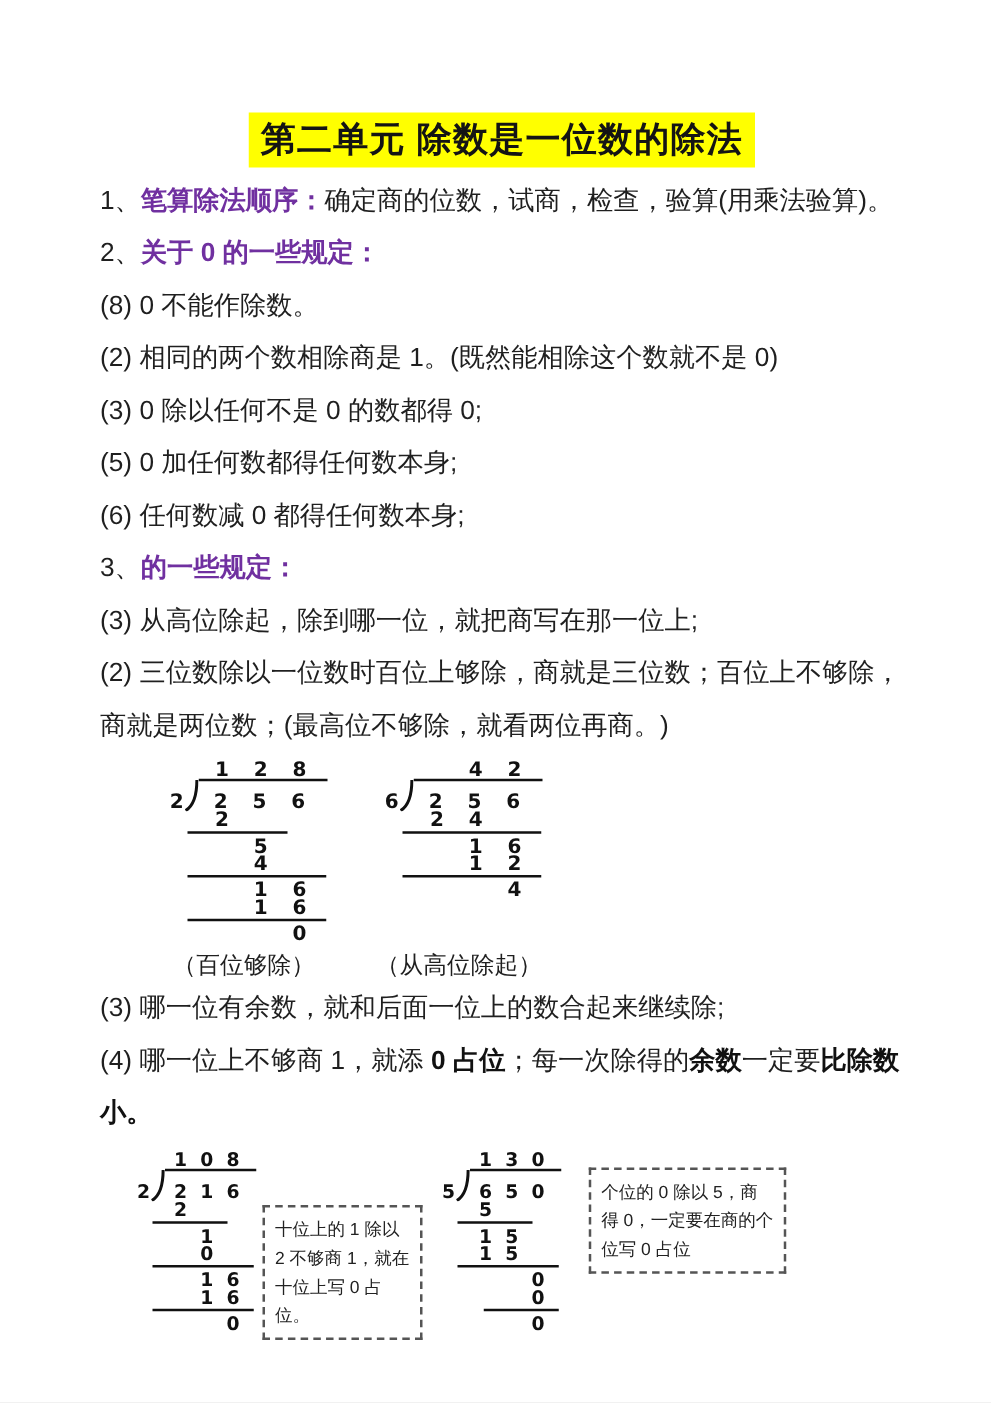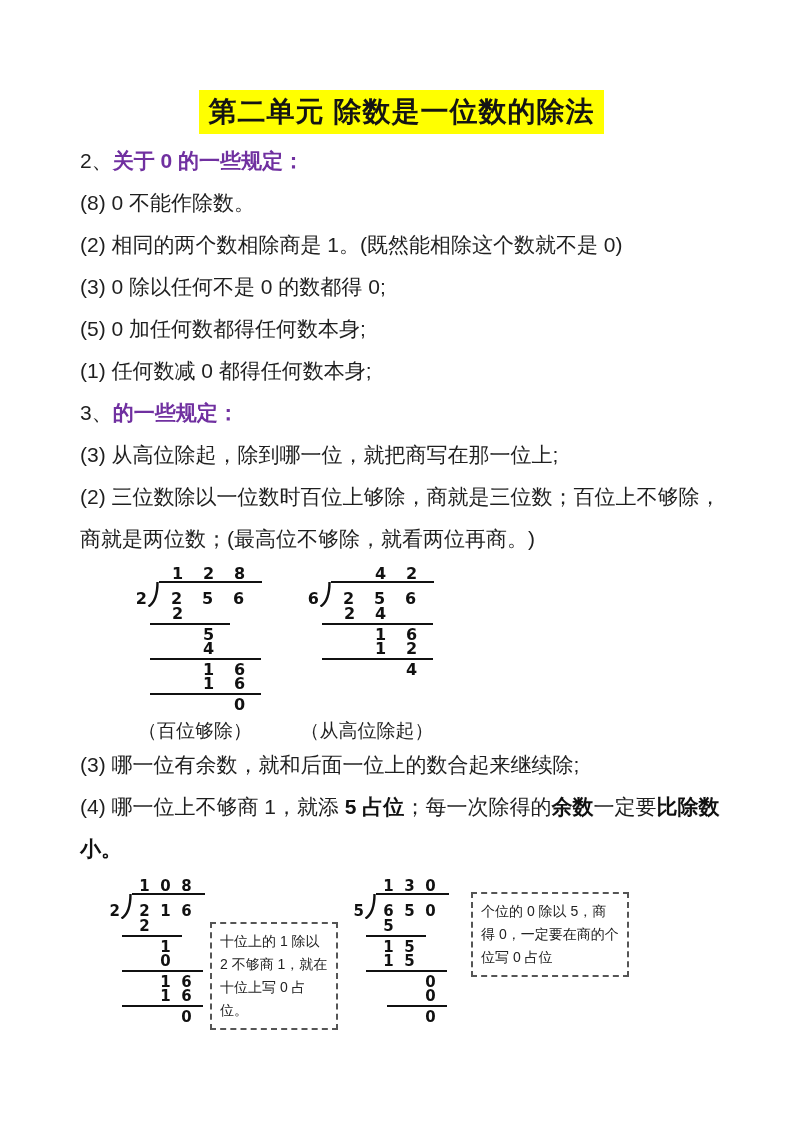--- a/index.html
+++ b/index.html
@@ -67,27 +67,28 @@
 </style>
 </head>
 <body>
 
 <div class="page">
 
   <div class="title-wrap">
     <span class="title">第二单元 除数是一位数的除法</span>
   </div>
 
+  <p class="line"><span>1、</span><span class="seg-purple">笔算除法顺序：</span><span>确定商的位数，试商，检查，验算(用乘法验算)。</span></p>
   <p class="line"><span>2、</span><span class="seg-purple">关于 0 的一些规定：</span></p>
 
   <p class="line">(8) 0 不能作除数。</p>
   <p class="line">(2) 相同的两个数相除商是 1。(既然能相除这个数就不是 0)</p>
   <p class="line">(3) 0 除以任何不是 0 的数都得 0;</p>
   <p class="line">(5) 0 加任何数都得任何数本身;</p>
-  <p class="line">(1) 任何数减 0 都得任何数本身;</p>
+  <p class="line">(6) 任何数减 0 都得任何数本身;</p>
 
   <p class="line"><span>3、</span><span class="seg-purple">的一些规定：</span></p>
   <p class="line">(3) 从高位除起，除到哪一位，就把商写在那一位上;</p>
   <p class="line">(2) 三位数除以一位数时百位上够除，商就是三位数；百位上不够除，商就是两位数；(最高位不够除，就看两位再商。)</p>
 
   <div class="ld-row-top">
     <div class="ld-col">
       <div class="ld-slot">
         <div class="ld ld-top">
             <div class="ld-q" style="padding-left:32px">
@@ -184,21 +185,21 @@
               <span class="ld-cell" style="width:31px"></span>
               <span class="ld-cell" style="width:31px">4</span>
             </div>
           </div>
       </div>
       <div class="caption">（从高位除起）</div>
     </div>
   </div>
 
   <p class="line">(3) 哪一位有余数，就和后面一位上的数合起来继续除;</p>
-  <p class="line"><span>(4) 哪一位上不够商 1，就添 </span><span class="seg-bold">5 占位</span><span>；每一次除得的</span><span class="seg-bold">余数</span><span>一定要</span><span class="seg-bold">比除数小。</span></p>
+  <p class="line"><span>(4) 哪一位上不够商 1，就添 </span><span class="seg-bold">0 占位</span><span>；每一次除得的</span><span class="seg-bold">余数</span><span>一定要</span><span class="seg-bold">比除数小。</span></p>
 
   <div class="bottom-row">
     <div class="ld ld-bottom">
         <div class="ld-q" style="padding-left:30px">
           <span class="ld-cell" style="width:21px">1</span>
           <span class="ld-cell" style="width:21px">0</span>
           <span class="ld-cell" style="width:21px">8</span>
         </div>
         <div class="ld-main">
           <span class="ld-divisor">2</span>

